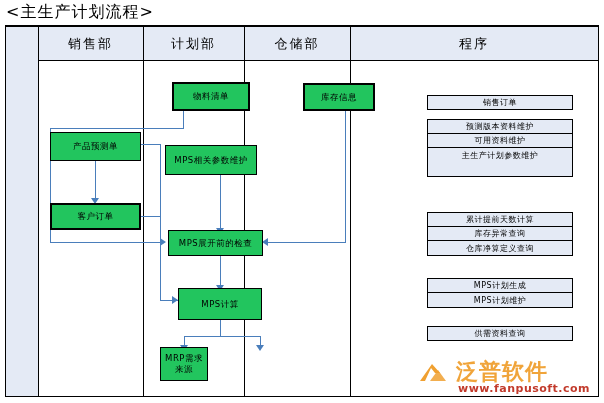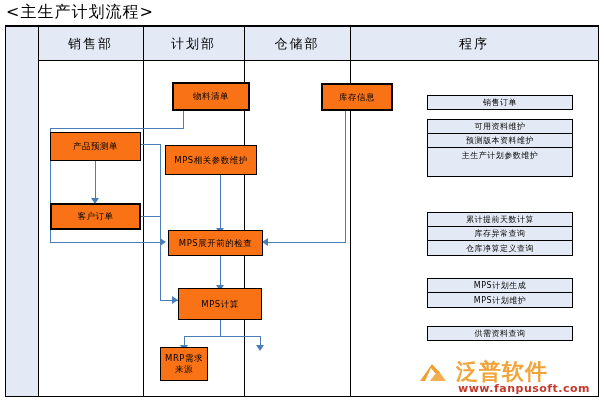--- a/index.html
+++ b/index.html
@@ -41,21 +41,21 @@
   }
 
   
   .leftcol{
     position:absolute;left:6px;top:60px;width:32px;height:336px;background:#e4eaf5;
   }
 
   
   .box{
     position:absolute;box-sizing:border-box;
-    background:#f97316;border:1px solid #000;
+    background:#22c55e;border:1px solid #000;
     display:flex;align-items:center;justify-content:center;text-align:center;
     font-size:8.5px;color:#000;line-height:1.25;letter-spacing:.5px;
   }
   
   .box.strong{border:2px solid #000;}
 
   
   .pill{
     position:absolute;box-sizing:border-box;
     background:#e4eaf5;border:1px solid #000;
@@ -160,27 +160,27 @@
 
   <div class="box" style="left:165px;top:145px;width:92px;height:30px;">MPS相关参数维护</div>
 
   <div class="box" style="left:168px;top:230px;width:95px;height:26px;">MPS展开前的检查</div>
 
   <div class="box" style="left:178px;top:288px;width:84px;height:32px;">MPS计算</div>
 
   <div class="box" style="left:160px;top:347px;width:48px;height:34px;">MRP需求来源</div>
 
 
-  <div class="box strong" style="left:303px;top:83px;width:72px;height:28px;margin-left:18px;">库存信息</div>
+  <div class="box strong" style="left:303px;top:83px;width:72px;height:28px;">库存信息</div>
 
   <div class="pill" style="left:427px;top:95px;width:146px;height:15px;">销售订单</div>
 
   <div class="pillgroup" style="left:427px;top:119px;width:146px;height:58px;">
+    <div class="row">预测版本资料维护</div>
     <div class="row">可用资料维护</div>
-    <div class="row">预测版本资料维护</div>
     <div class="row">主生产计划参数维护</div>
   </div>
 
   <div class="pillgroup" style="left:427px;top:212px;width:146px;height:44px;">
     <div class="row">累计提前天数计算</div>
     <div class="row">库存异常查询</div>
     <div class="row">仓库净算定义查询</div>
   </div>
 
   <div class="pillgroup" style="left:427px;top:278px;width:146px;height:30px;">

